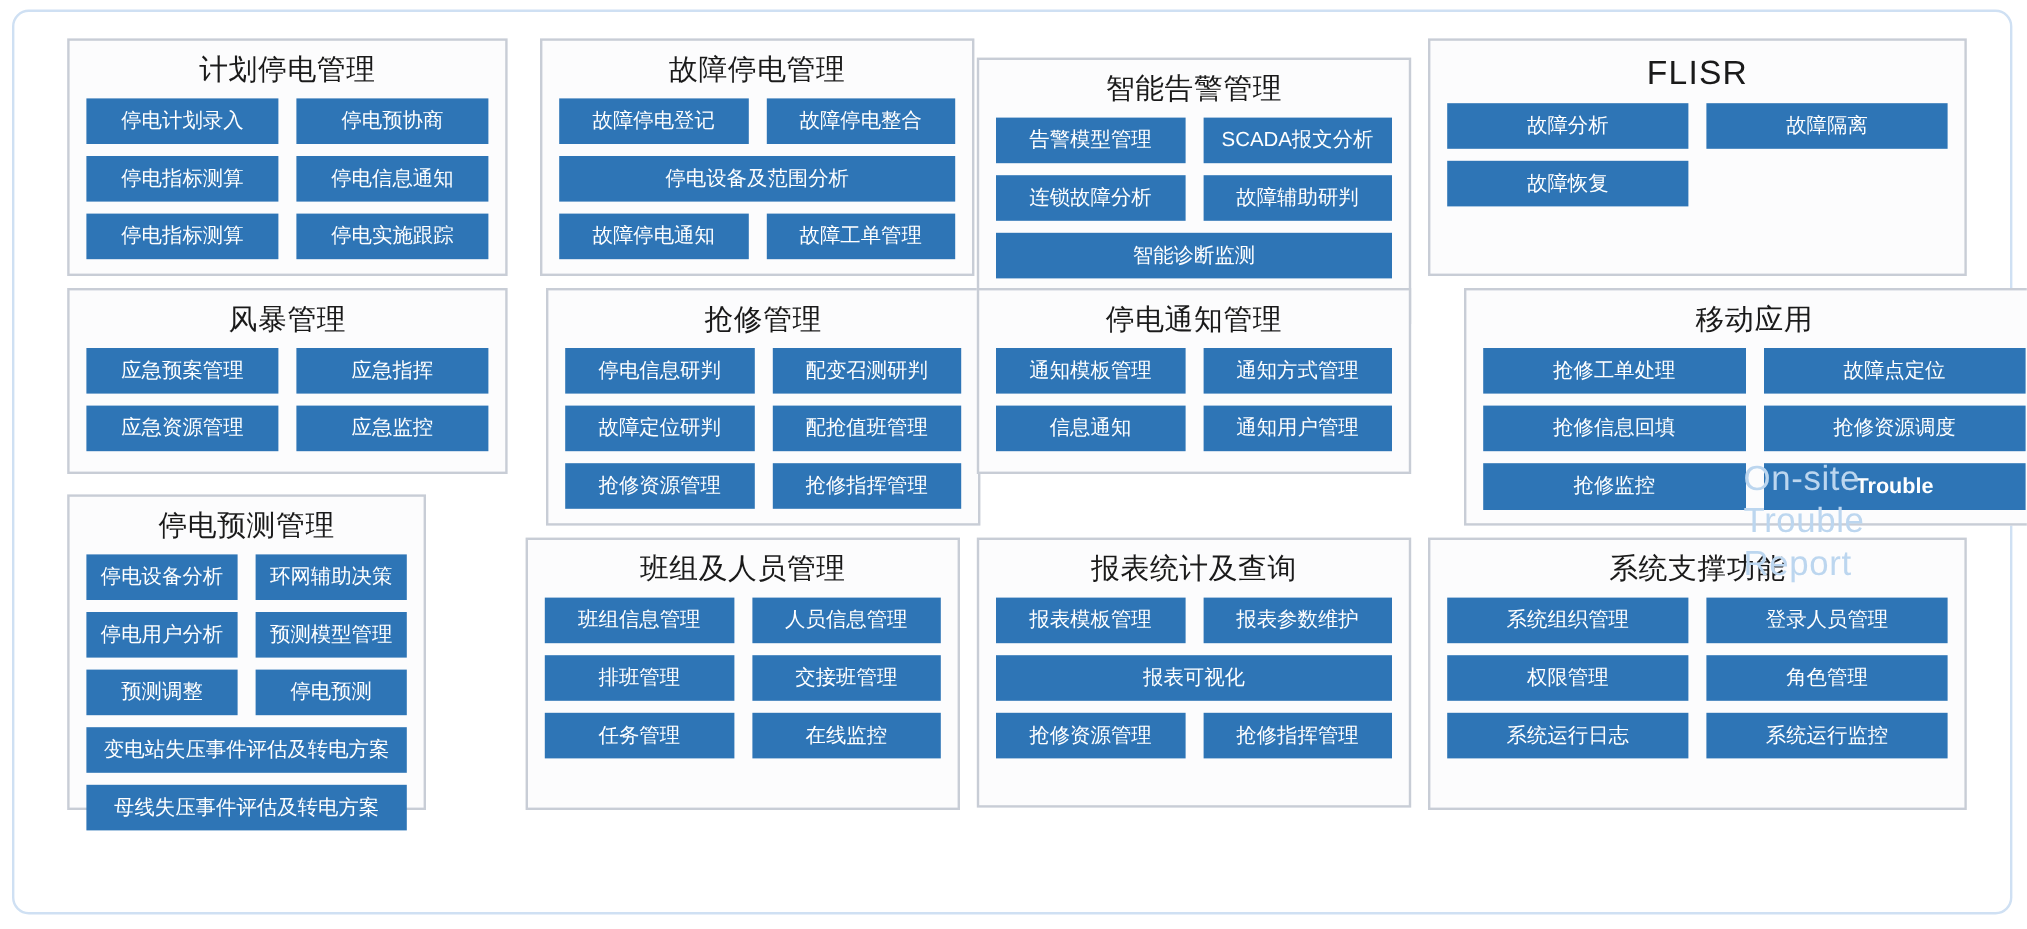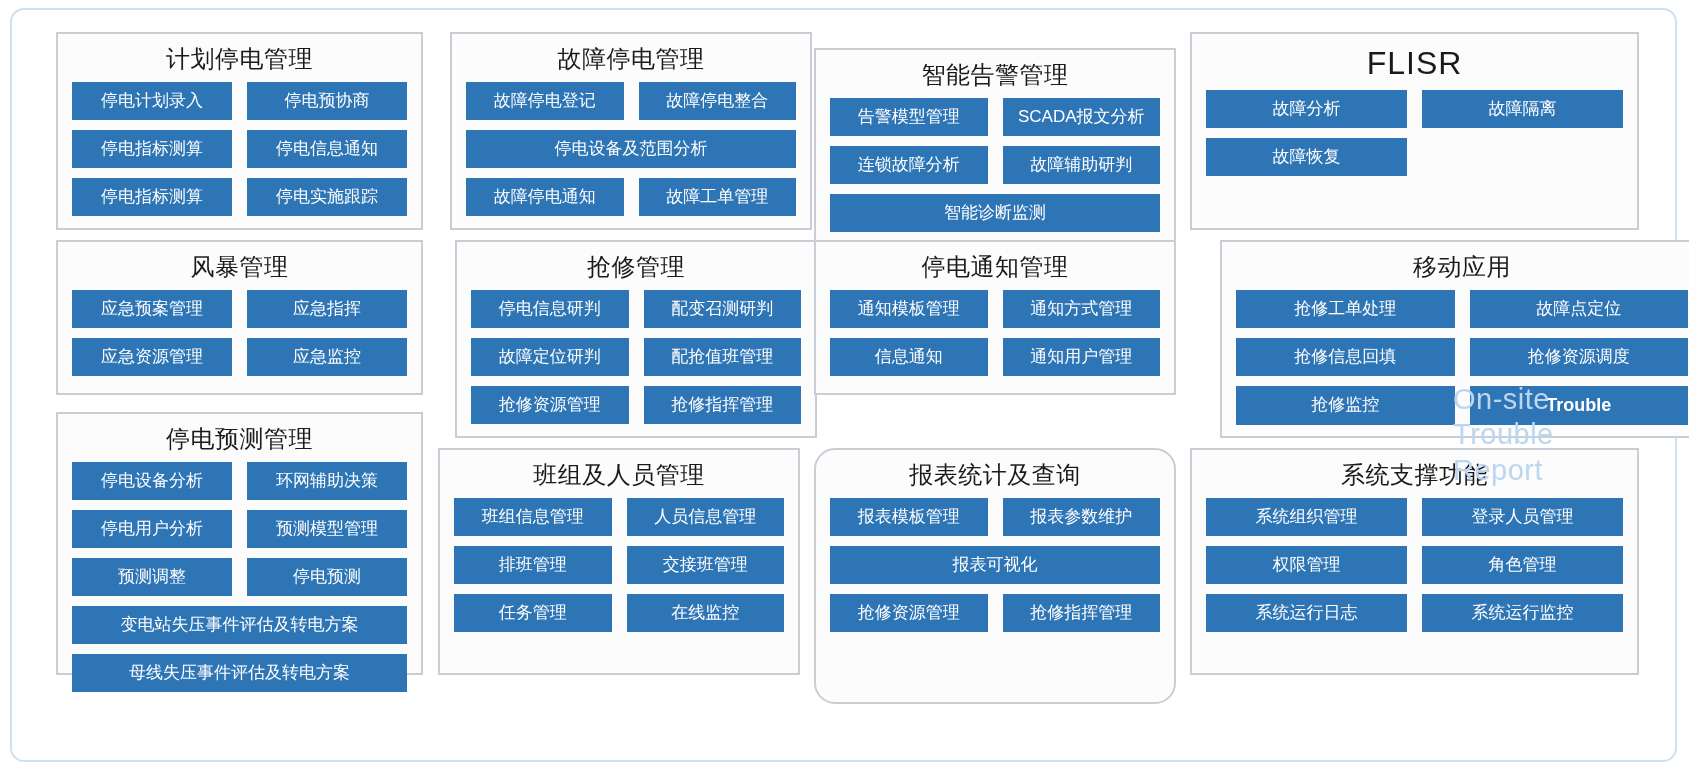--- a/index.html
+++ b/index.html
@@ -49,21 +49,21 @@
     color: #1a1a1a;
     font-size: 24px;
     line-height: 1;
     font-weight: 400;
     padding-top: 13px;
     padding-bottom: 11px;
     letter-spacing: 0.5px;
     white-space: nowrap;
   }
   .panel-title.latin {
-    font-size: 32px;
+    font-size: 28px;
     letter-spacing: 1px;
   }
 
   .btn-wrap {
     padding: 0 14px 0 14px;
   }
   .btn-row {
     display: flex;
     gap: 15px;
     margin-bottom: 10px;
@@ -106,23 +106,23 @@
   #p-planned-outage { left: 0px;    top: 0px;   width: 367px; height: 198px; }
   #p-fault-outage   { left: 382px;  top: 0px;   width: 362px; height: 198px; margin-left: 12px; }
   #p-smart-alarm    { left: 758px;  top: 16px;   width: 362px; height: 222px; }
   #p-flisr          { left: 1134px; top: 0px;   width: 449px; height: 198px; }
 
   #p-storm          { left: 0px;    top: 208px; width: 367px; height: 155px; }
   #p-repair         { left: 382px;  top: 208px; width: 362px; height: 198px; margin-left: 17px; }
   #p-notify         { left: 758px;  top: 208px; width: 362px; height: 155px; }
   #p-mobile         { left: 1164px; top: 208px; width: 484px; height: 198px; }
 
-  #p-forecast       { left: 0px;    top: 380px; width: 367px; height: 263px; }
+  #p-forecast       { left: 0px;    top: 380px; width: 299px; height: 263px; }
   #p-team           { left: 382px;  top: 416px; width: 362px; height: 227px; }
-  #p-report         { left: 758px;  top: 416px; width: 362px; height: 256px; border-radius: 21px; }
+  #p-report         { left: 758px;  top: 416px; width: 362px; height: 225px; }
   #p-system         { left: 1134px; top: 416px; width: 449px; height: 227px; }
 </style>
 </head>
 <body>
 
 <div id="app-frame">
   <div id="grid">
 
     <div class="panel" id="p-planned-outage">
       <div class="panel-title">计划停电管理</div>

